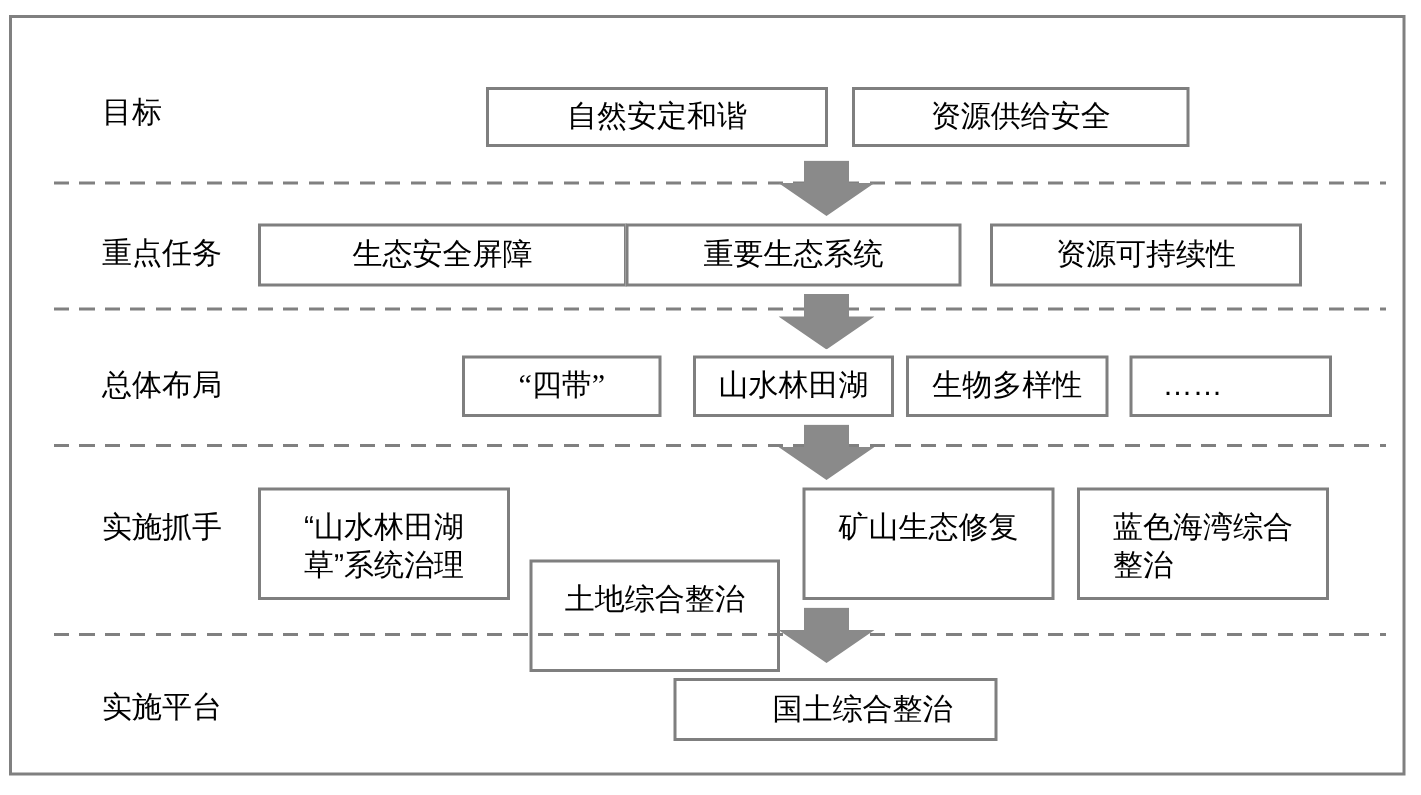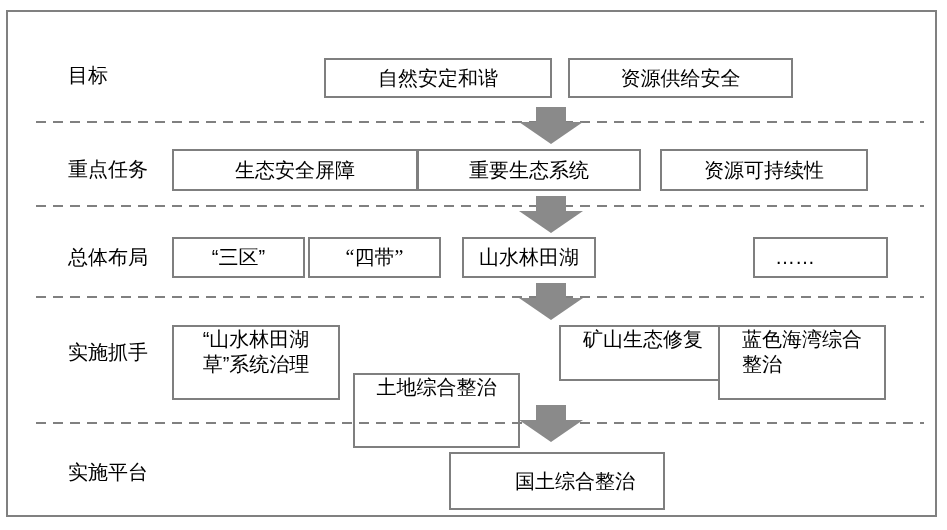--- a/index.html
+++ b/index.html
@@ -23,21 +23,21 @@
   .row-label{
     position:absolute;left:68px;height:24px;line-height:24px;
     font-size:20px;color:var(--text);white-space:nowrap;
   }
   .node{
     position:absolute;border:2px solid var(--box-border);box-sizing:border-box;
     background:var(--background);display:flex;align-items:center;justify-content:center;
     font-size:20px;line-height:25px;
   }
   .node .txt{white-space:pre-line;text-align:left;}
-  .node.top-align{align-items:flex-start;}
+  .node.top-align{align-items:flex-start;padding-top:13px;}
   .node.left-align{justify-content:flex-start;padding-left:20px;}
   .divider{
     position:absolute;left:36px;width:888px;height:2px;
     background:repeating-linear-gradient(to right,var(--divider) 0 10px,transparent 10px 17px);
   }
   .arrow-down{
     position:absolute;width:64px;height:37px;background:var(--arrow);
     clip-path:polygon(17px 0,47px 0,47px 15px,64px 15px,32px 37px,0 15px,17px 15px);
   }
 </style>
@@ -63,49 +63,49 @@
   <div class="node" style="left:172px;top:149px;width:246px;height:42px;">
     <span class="txt">生态安全屏障</span>
   </div>
   <div class="node" style="left:417px;top:149px;width:224px;height:42px;">
     <span class="txt">重要生态系统</span>
   </div>
   <div class="node" style="left:660px;top:149px;width:208px;height:42px;">
     <span class="txt">资源可持续性</span>
   </div>
 
-  <div class="node" style="left:172px;top:237px;width:133px;height:41px;">
-    <span class="txt">“三区”</span>
-  </div>
   <div class="node" style="left:308px;top:237px;width:133px;height:41px;font-family:Liberation Serif, serif;">
     <span class="txt">“四带”</span>
   </div>
   <div class="node" style="left:462px;top:237px;width:134px;height:41px;">
     <span class="txt">山水林田湖</span>
+  </div>
+  <div class="node" style="left:604px;top:237px;width:135px;height:41px;">
+    <span class="txt">生物多样性</span>
   </div>
   <div class="node left-align" style="left:753px;top:237px;width:135px;height:41px;">
     <span class="txt">……</span>
   </div>
 
   <div class="node top-align" style="left:172px;top:325px;width:168px;height:75px;">
     <span class="txt">“山水林田湖
 草”系统治理</span>
   </div>
   <div class="node top-align" style="left:353px;top:325px;width:167px;height:75px;margin-top:48px;">
     <span class="txt">土地综合整治</span>
   </div>
-  <div class="node top-align" style="left:535px;top:325px;width:168px;height:56px;margin-left:24px;">
+  <div class="node top-align" style="left:535px;top:325px;width:168px;height:75px;">
     <span class="txt">矿山生态修复</span>
   </div>
   <div class="node top-align" style="left:718px;top:325px;width:168px;height:75px;">
     <span class="txt">蓝色海湾综合
 整治</span>
   </div>
 
-  <div class="node" style="left:449px;top:452px;width:216px;height:58px;padding-left:36px;">
+  <div class="node" style="left:449px;top:452px;width:216px;height:42px;padding-left:36px;">
     <span class="txt">国土综合整治</span>
   </div>
 
   <div class="divider" style="top:121px;"></div>
   <div class="divider" style="top:205px;"></div>
   <div class="divider" style="top:296px;"></div>
   <div class="divider" style="top:422px;"></div>
 
   <div class="arrow-down" style="left:519px;top:107px;"></div>
   <div class="arrow-down" style="left:519px;top:196px;"></div>

